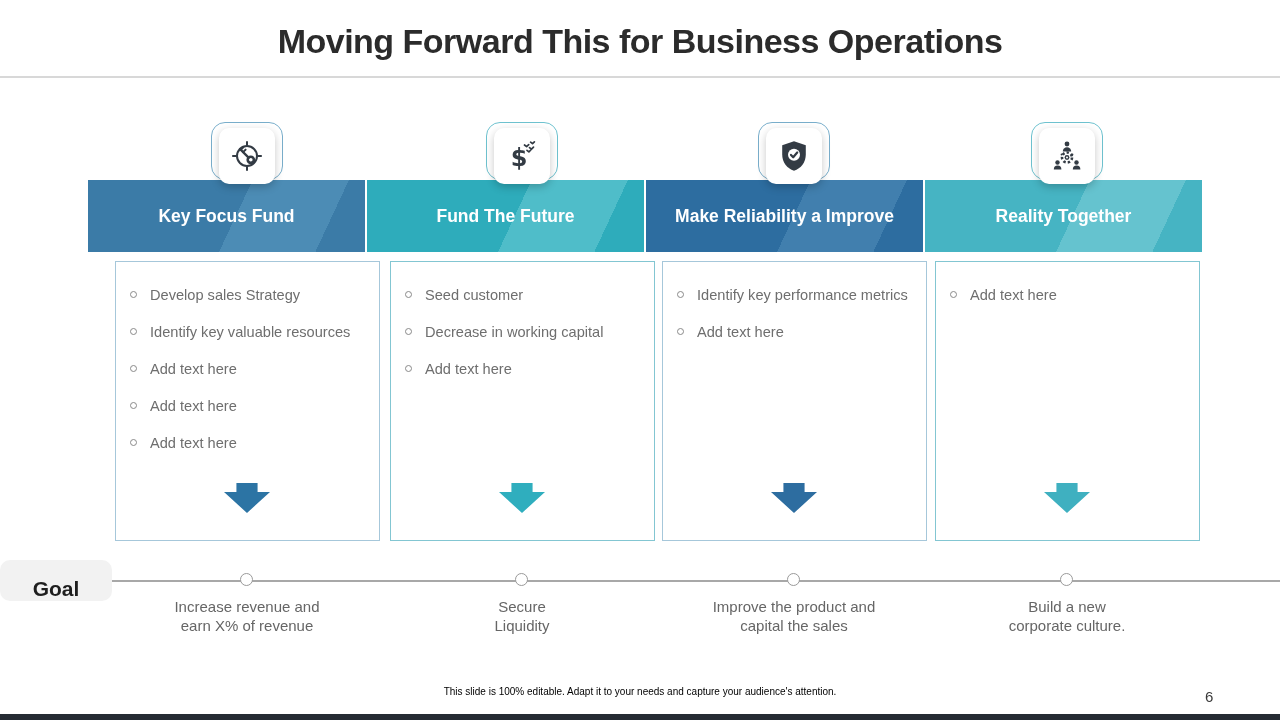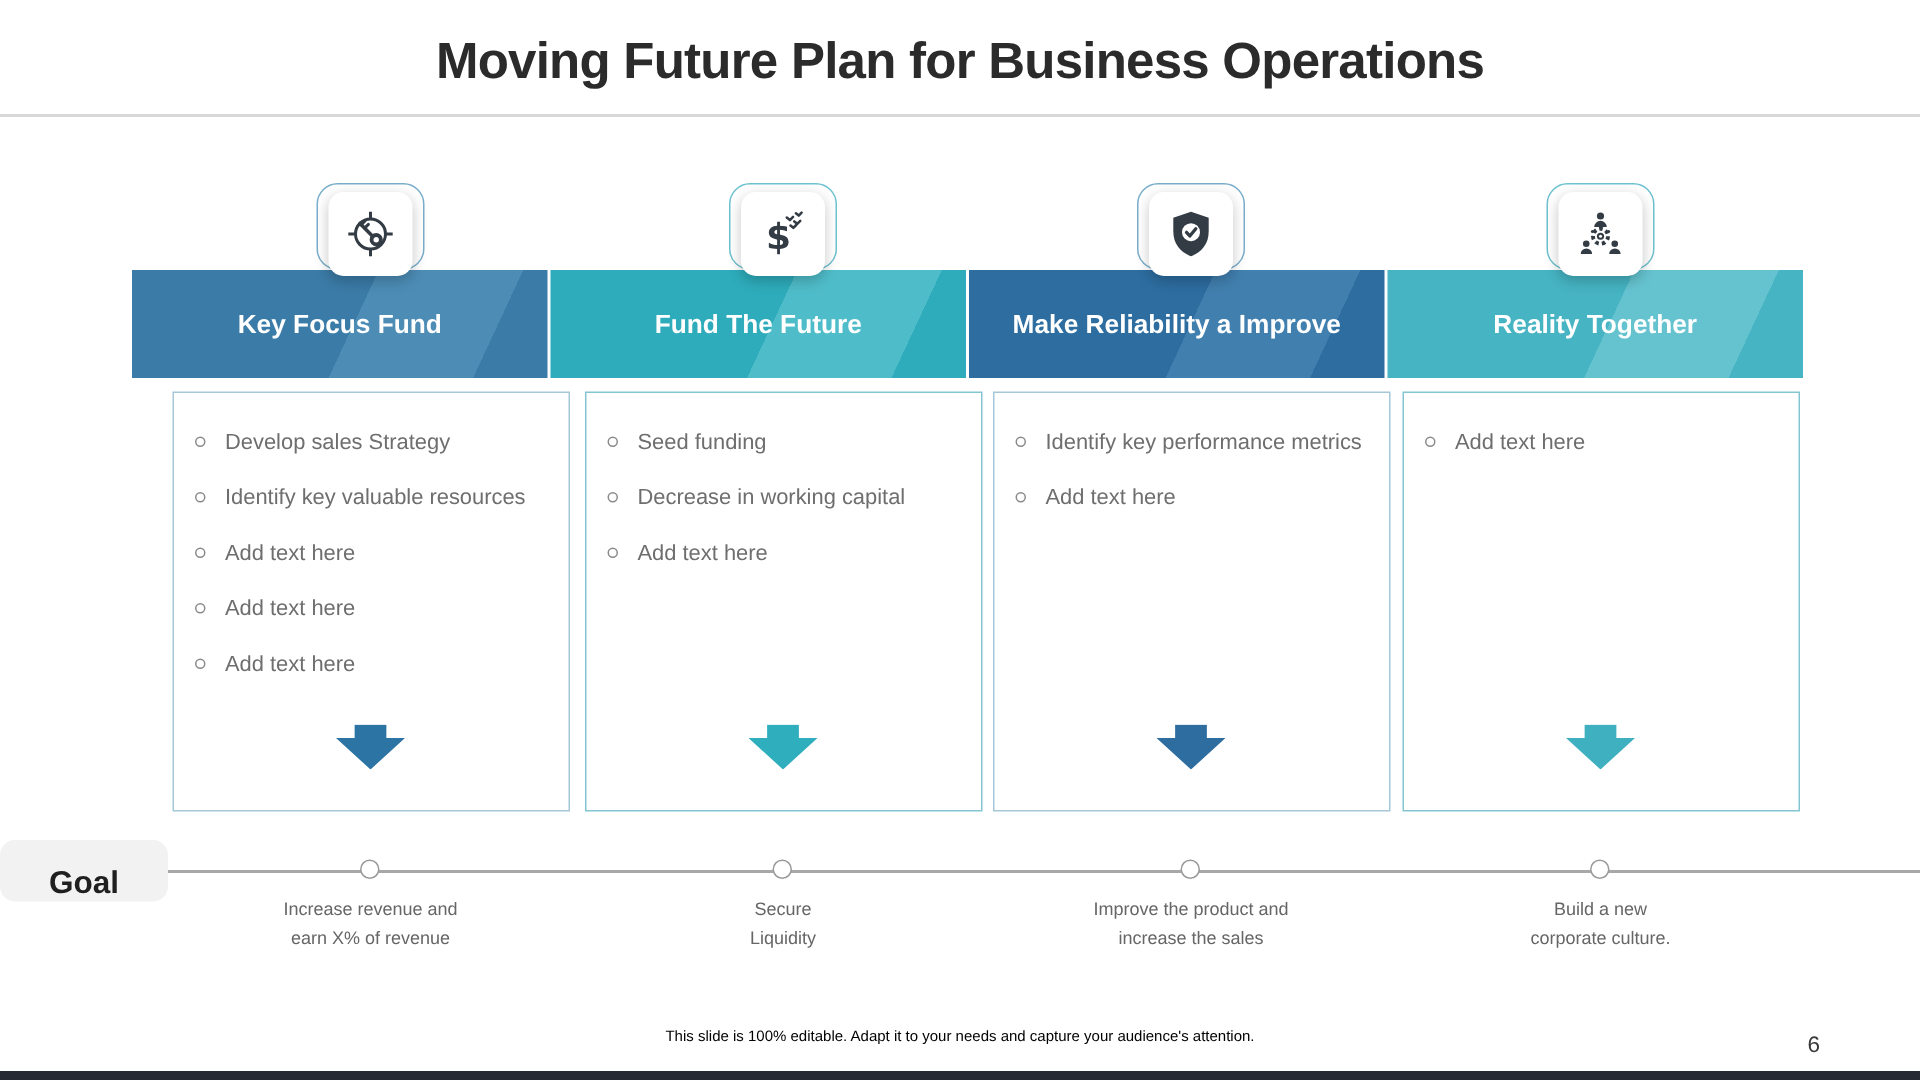--- a/index.html
+++ b/index.html
@@ -39,33 +39,33 @@
                 clip-path:polygon(27% 0, 73% 0, 73% 30%, 100% 30%, 50% 100%, 0 30%, 27% 30%); }
 
   
   .goal-chip { position:absolute; top:560px; left:0; width:112px; height:41px; background:#f2f2f2;
                border-radius:10px; display:flex; align-items:flex-end; justify-content:center; z-index:2; }
   .goal-chip span { font-size:21px; font-weight:700; color:#1f1f1f; }
   .goal-line { position:absolute; top:580px; left:112px; width:1168px; height:2px; background:#a8a8a8; }
   .goal-dot { position:absolute; top:573px; width:13px; height:13px; background:#fff;
               border:1.5px solid #9a9a9a; border-radius:50%; z-index:2; }
   .goal-text { position:absolute; top:597px; width:240px; text-align:center;
-               font-size:12px; line-height:19px; color:#666666; }
+               font-size:15px; line-height:19px; color:#666666; }
 
   .footer { position:absolute; top:686px; left:0; width:100%; text-align:center;
             font-size:10px; color:#000000; }
   .page-number { position:absolute; top:688px; left:1205px; font-size:15px; color:#3a3a3a; }
   .bottom-bar { position:absolute; bottom:0; left:0; width:100%; height:6px; background:#262b33; }
 </style>
 </head>
 <body>
 
 <div class="slide">
 
-  <div class="title">Moving Future Plan for Business Operations</div>
+  <div class="title">Moving Forward This for Business Operations</div>
   <div class="title-rule"></div>
 
   <div style="--banner: #3B7BA7; --banner-light: #4C8CB5; --arrow: #2C74A4; --box-border: #A6C7DA; --accent: #79AECB;">
     <div class="banner" style="left:88px">
       <span class="banner-label">Key Focus Fund</span>
     </div>
     <div class="icon-frame" style="left:211px">
       <div class="icon-card">
         <svg viewBox="0 0 36 36" width="36" height="36" aria-hidden="true">
           <g fill="none" stroke="#333b44" stroke-width="2">
@@ -130,21 +130,21 @@
             <path d="M23 12.4 l1.9 1.5 1.9-1.9"></path>
             <path d="M26.6 4.2 l1.9 1.5 1.9-1.9"></path>
           </g>
         </svg>
       </div>
     </div>
     <div class="box" style="left:390px">
       <ul class="bullets">
         <li>
             <span class="dot"></span>
-            <span>Seed funding</span>
+            <span>Seed customer</span>
           </li>
         <li>
             <span class="dot"></span>
             <span>Decrease in working capital</span>
           </li>
         <li>
             <span class="dot"></span>
             <span>Add text here</span>
           </li>
       </ul>
@@ -179,21 +179,21 @@
         <li>
             <span class="dot"></span>
             <span>Add text here</span>
           </li>
       </ul>
     </div>
     <div class="down-arrow" style="left:771px"></div>
     <div class="goal-dot" style="left:787px"></div>
     <div class="goal-text" style="left:674px">
       <div>Improve the product and</div>
-      <div>increase the sales</div>
+      <div>capital the sales</div>
     </div>
   </div>
 
   <div style="--banner: #46B4C3; --banner-light: #65C3CF; --arrow: #3FB0C0; --box-border: #83C6D2; --accent: #6EC2CF;">
     <div class="banner" style="left:925px">
       <span class="banner-label">Reality Together</span>
     </div>
     <div class="icon-frame" style="left:1031px">
       <div class="icon-card">
         <svg viewBox="0 0 36 36" width="36" height="36" aria-hidden="true">

